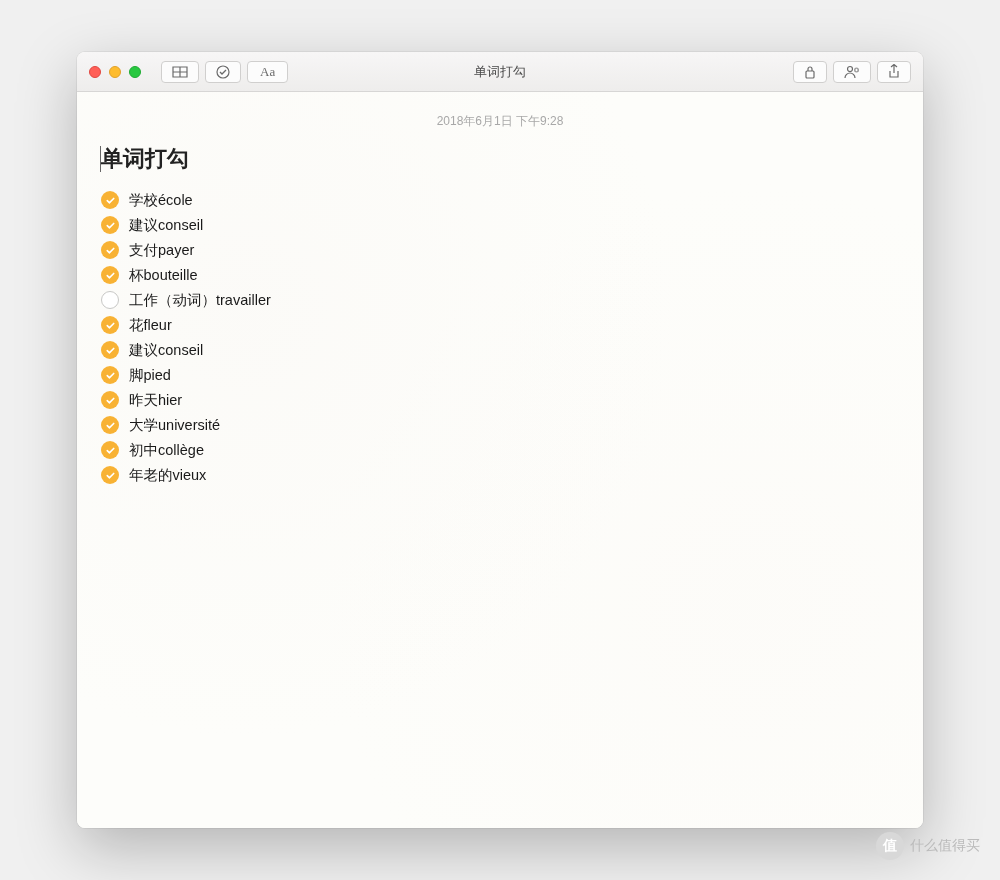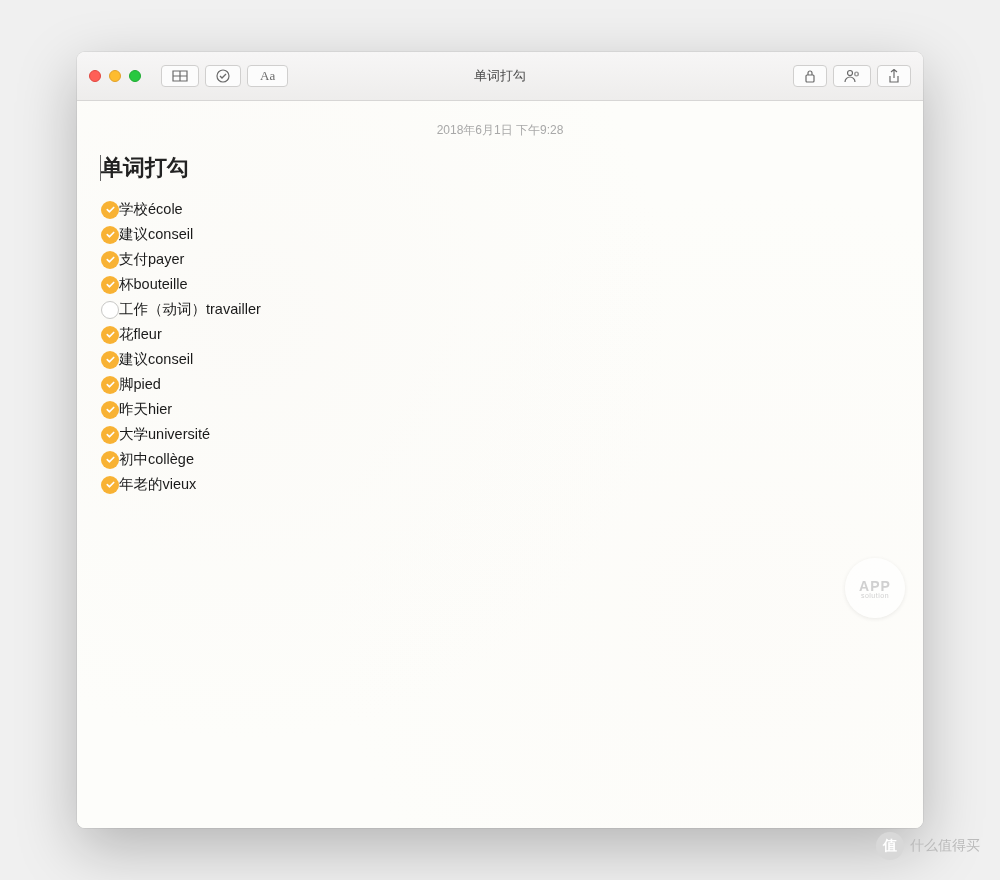--- a/index.html
+++ b/index.html
@@ -21,21 +21,21 @@
       height: 776px;
       background: #fdfdfa;
       border-radius: 8px;
       box-shadow: 0 20px 60px rgba(0,0,0,0.25), 0 0 0 1px rgba(0,0,0,0.05);
       overflow: hidden;
       display: flex;
       flex-direction: column;
       position: relative;
     }
     .titlebar {
-      height: 49px;
+      height: 40px;
       background: linear-gradient(#f7f6f6, #eeedec);
       border-bottom: 1px solid #d7d6d5;
       display: flex;
       align-items: center;
       padding: 0 12px;
       position: relative;
       flex-shrink: 0;
     }
     .traffic-lights {
       display: flex;
@@ -116,21 +116,22 @@
       top: 2px;
       bottom: 2px;
       width: 1px;
       background: #666;
     }
     .checklist {
       list-style: none;
     }
     .checklist li {
       display: flex;
-      align-items: center;
+      align-items: flex-start;
+      gap: 10px;
       padding: 3px 0;
       font-size: 14.5px;
       color: #1a1a1a;
     }
     .check-circle {
       width: 18px;
       height: 18px;
       border-radius: 50%;
       flex-shrink: 0;
       display: flex;
@@ -338,22 +339,18 @@
           <span class="check-circle checked">
             <svg viewBox="0 0 12 12">
               <path d="M2.5 6.2l2.2 2.3L9.5 3.8" fill="none" stroke="#fff" stroke-width="1.8" stroke-linecap="round" stroke-linejoin="round"></path>
             </svg>
           </span>
           <span>年老的vieux</span>
         </li>
       </ul>
   </div>
 
-  <div class="watermark">
-    <div>APP</div>
-    <div class="sub">solution</div>
-  </div>
 </div>
 
 <div class="bottom-watermark">
   <div class="badge">值</div>
   <span>什么值得买</span>
 </div>
 
 </body></html>

